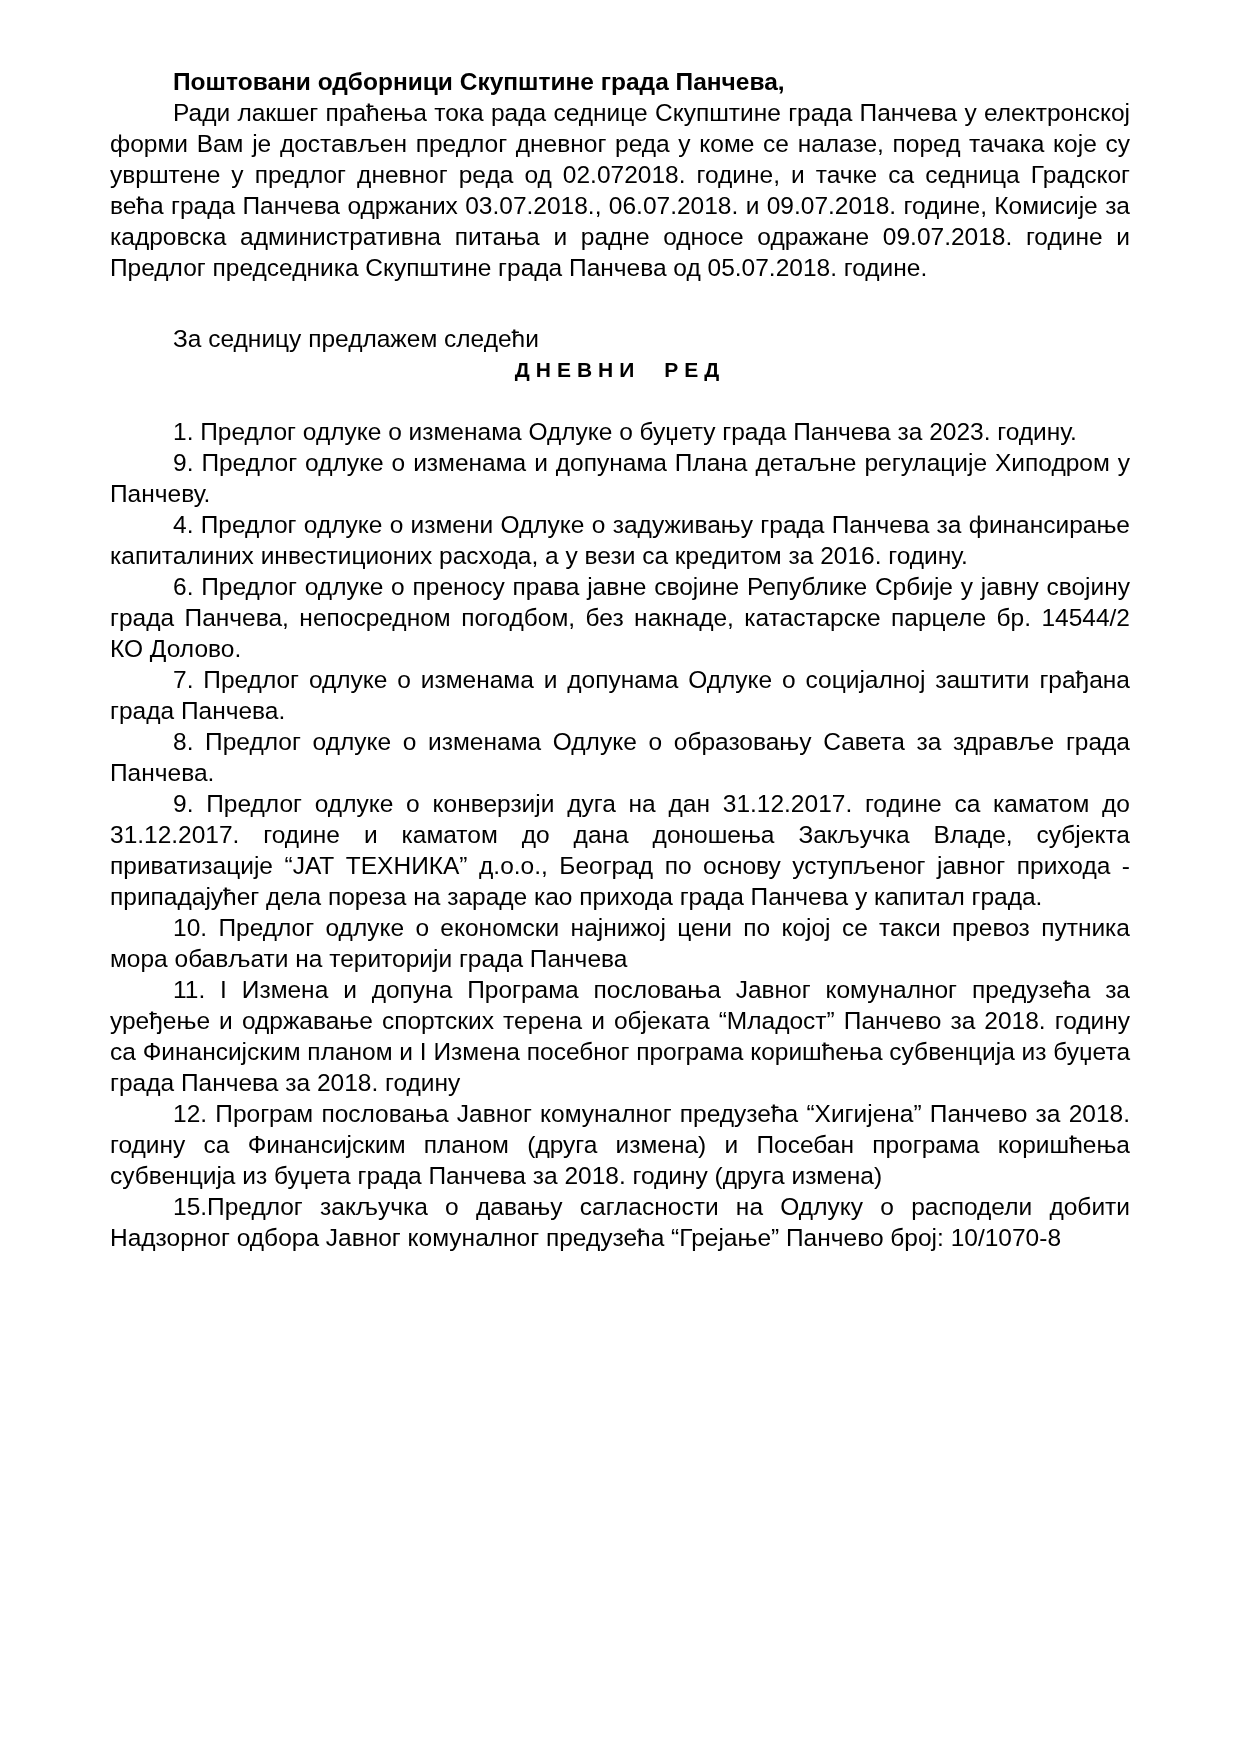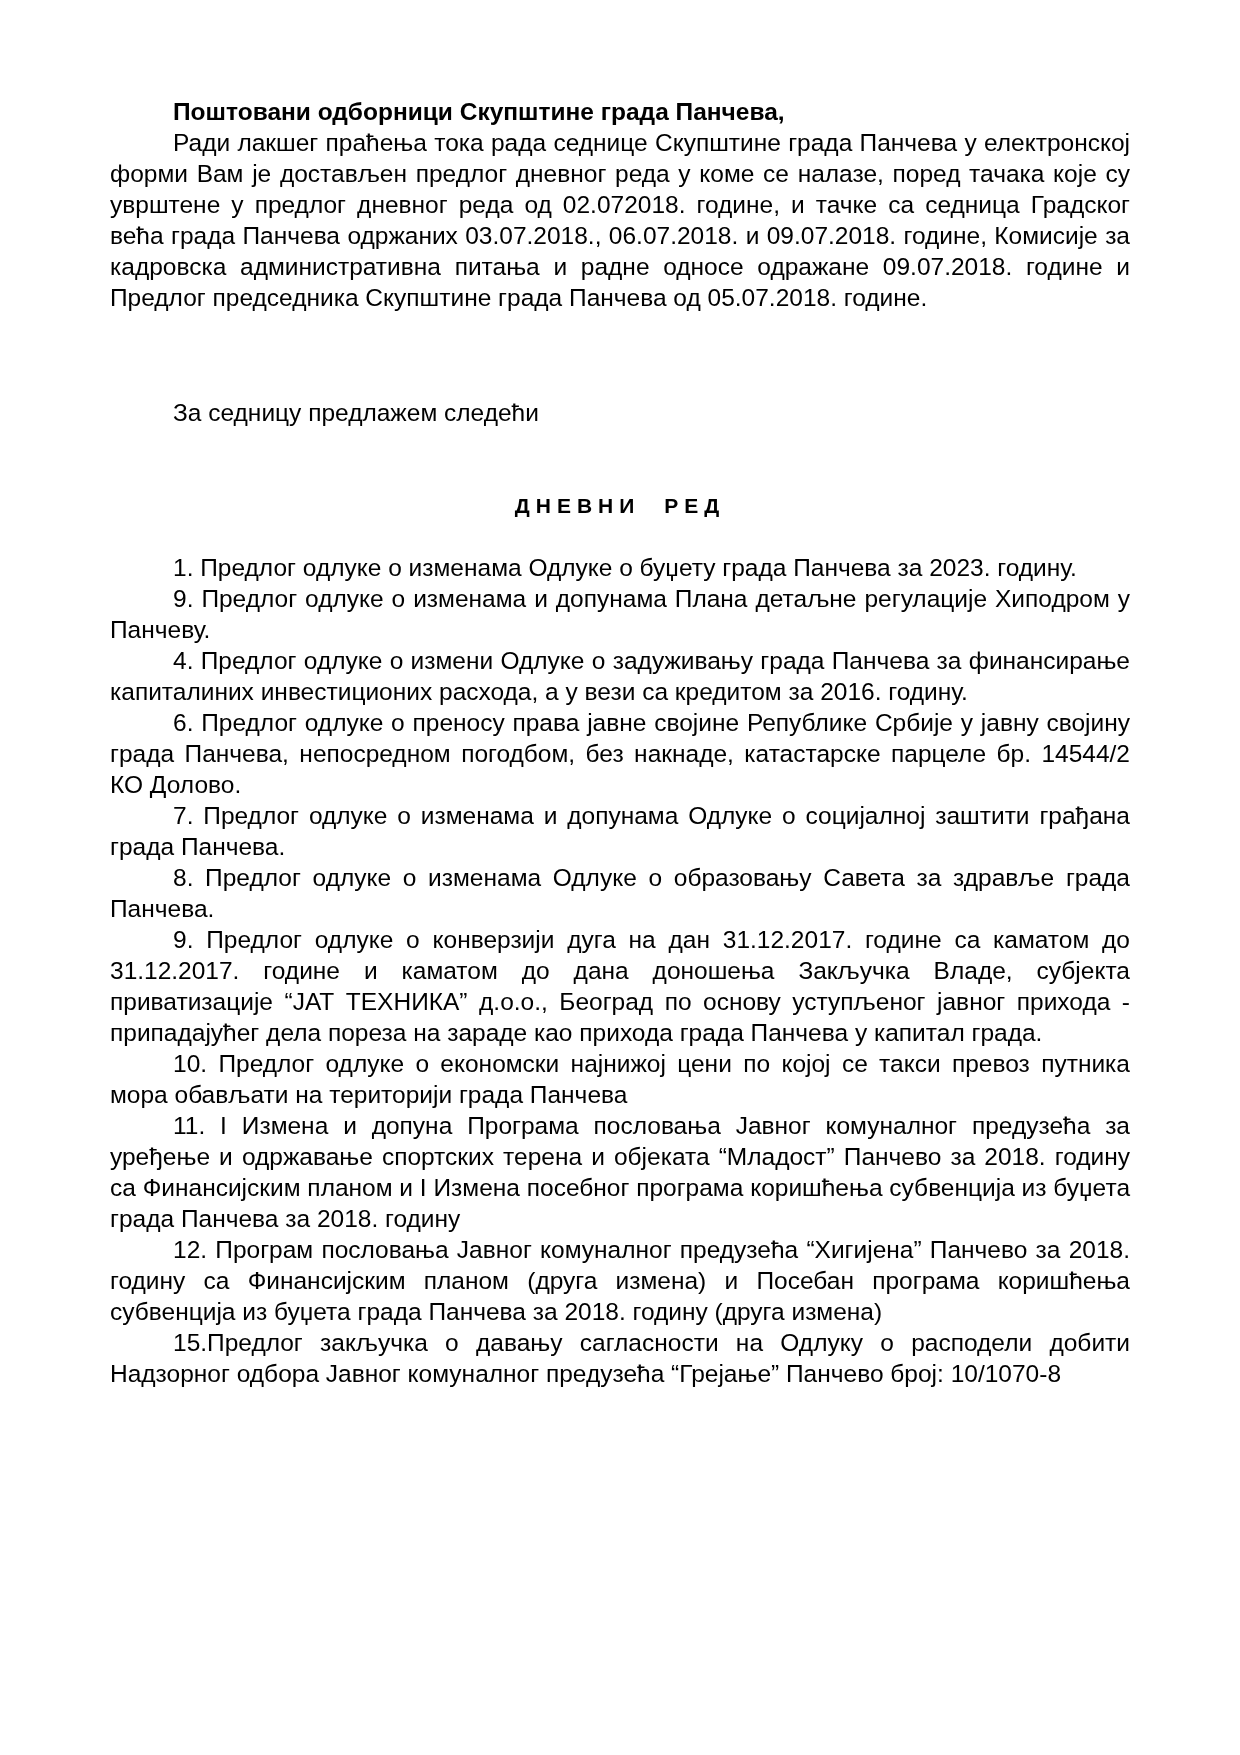--- a/index.html
+++ b/index.html
@@ -11,38 +11,37 @@
     position: relative;
     width: 1240px;
     height: 1755px;
     margin: 0 auto;
     background: #ffffff;
     color: #000000;
     font-family: "Liberation Sans", "DejaVu Sans", sans-serif;
     font-size: 24.5px;
     line-height: 31px;
     box-sizing: border-box;
-    padding: 96px 110px 0 110px;
+    padding: 66px 110px 0 110px;
     overflow: hidden;
   }
   p {
     margin: 0;
   }
   .salutation {
     font-weight: bold;
     text-indent: 63px;
   }
   .intro {
     text-align: justify;
     text-indent: 63px;
-    margin-bottom: 84px;
+    margin-bottom: 40px;
   }
   .proposal {
     text-indent: 63px;
-    margin-bottom: 62px;
   }
   .agenda-heading {
     font-size: 21px;
     font-weight: bold;
     text-align: center;
     letter-spacing: 6px;
     word-spacing: 12px;
     margin: 0 0 31px 0;
     line-height: 31px;
   }

